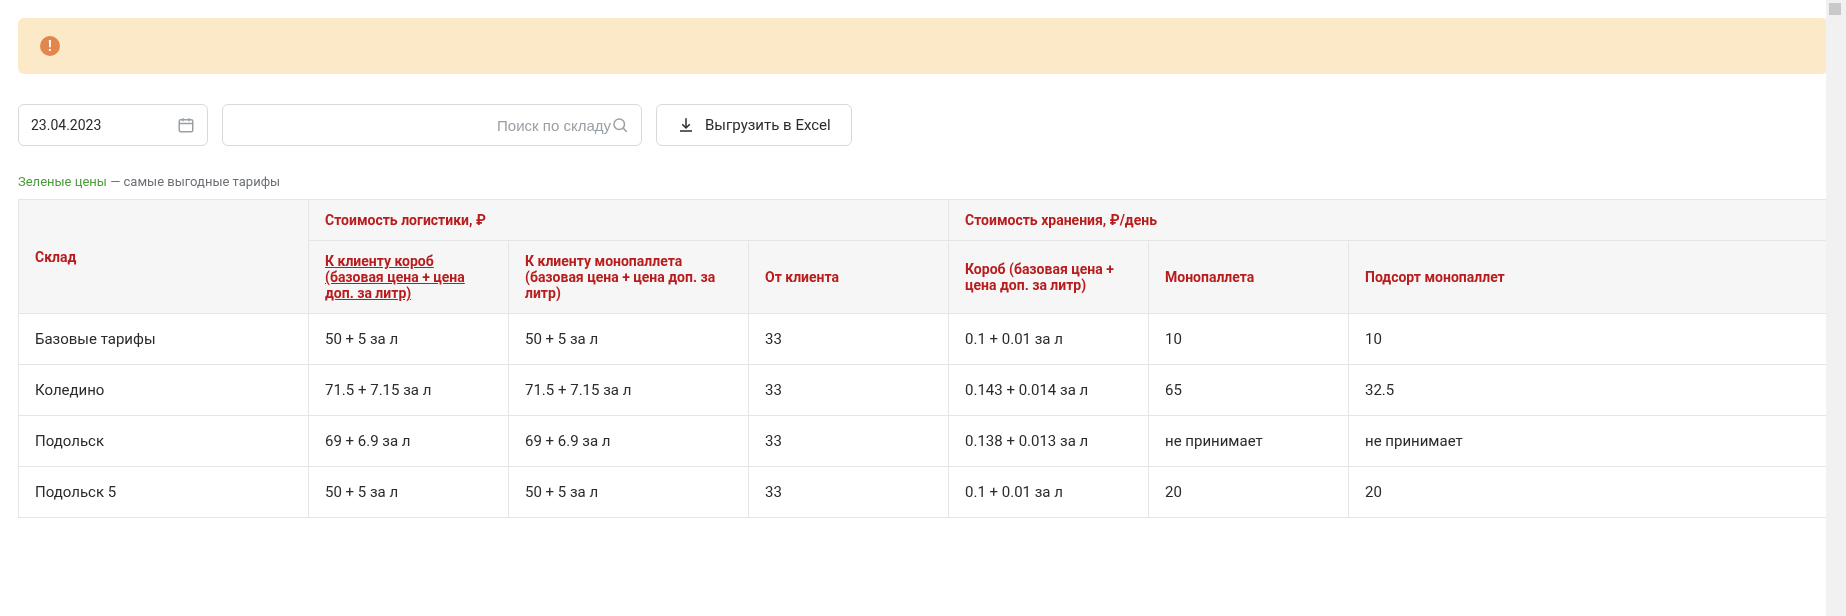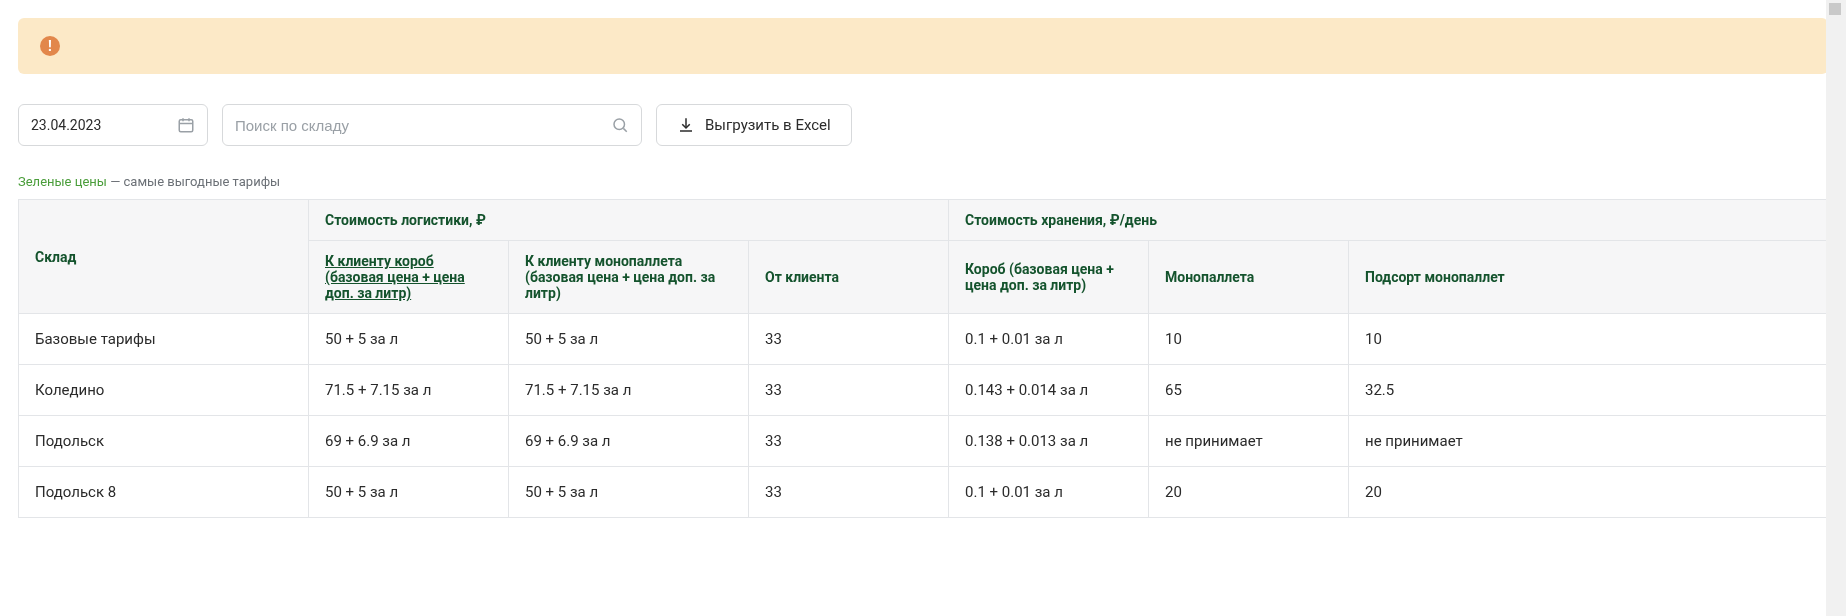--- a/index.html
+++ b/index.html
@@ -29,35 +29,35 @@
   .alert-text { font-weight: 700; font-size: 16px; color: #2b2b2b; }
 
   .toolbar { display: flex; gap: 14px; align-items: center; margin-bottom: 28px; }
   .date-field, .search-field, .export-btn {
     height: 42px; border: 1px solid #d7d9db; border-radius: 6px;
     display: flex; align-items: center; background: #fff;
   }
   .date-field { width: 190px; padding: 0 12px; justify-content: space-between; cursor: pointer; color:#2b2b2b; }
   .search-field { width: 420px; padding: 0 12px; color:#9aa0a6; }
   .search-field input {
-    flex: 1; border: none; outline: none; font-size: 15px; color:#000000; background: transparent;
+    flex: 1; border: none; outline: none; font-size: 15px; color:#000000; background: transparent; text-align: right;
   }
   .search-field input::placeholder { color:#9aa0a6; }
   .export-btn { padding: 0 20px; gap: 10px; cursor: pointer; font-size: 15px; color:#2b2b2b; }
   .icon { display:inline-flex; }
 
   .legend { font-size: 13px; margin-bottom: 10px; }
   .legend-green { color: #4a9d3a; }
   .legend-rest { color: #6b7076; }
 
   table { width: 100%; border-collapse: collapse; font-size: 15px; }
   thead th {
     background: #f6f6f7; text-align: left; font-weight: 700;
     border: 1px solid #e3e5e8; padding: 12px 16px; vertical-align: middle;
-    font-size: 14px; color:#14532d;
+    font-size: 14px; color:#b91c1c;
   }
   thead tr:first-child th { border-top: 1px solid #e3e5e8; }
   tbody td {
     border: 1px solid #e3e5e8; padding: 16px; color:#2b2b2b;
   }
   .col-warehouse { width: 290px; }
   .col-log1 { width: 200px; text-decoration: underline; }
   .col-log2 { width: 240px; }
   .col-log3 { width: 200px; }
   .col-st1 { width: 200px; }
@@ -157,21 +157,21 @@
         <tr>
           <td>Подольск</td>
           <td>69 + 6.9 за л</td>
           <td>69 + 6.9 за л</td>
           <td>33</td>
           <td>0.138 + 0.013 за л</td>
           <td>не принимает</td>
           <td>не принимает</td>
         </tr>
         <tr>
-          <td>Подольск 8</td>
+          <td>Подольск 5</td>
           <td>50 + 5 за л</td>
           <td>50 + 5 за л</td>
           <td>33</td>
           <td>0.1 + 0.01 за л</td>
           <td>20</td>
           <td>20</td>
         </tr>
       </tbody>
   </table>
 

